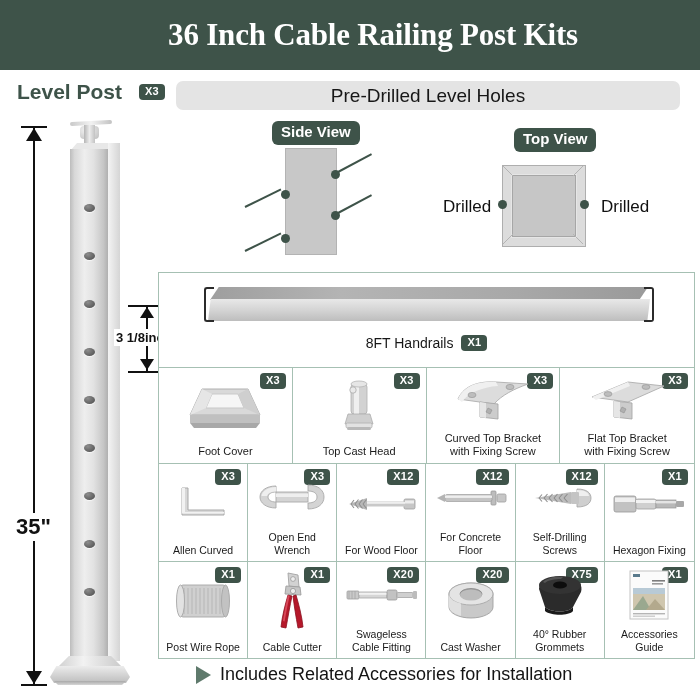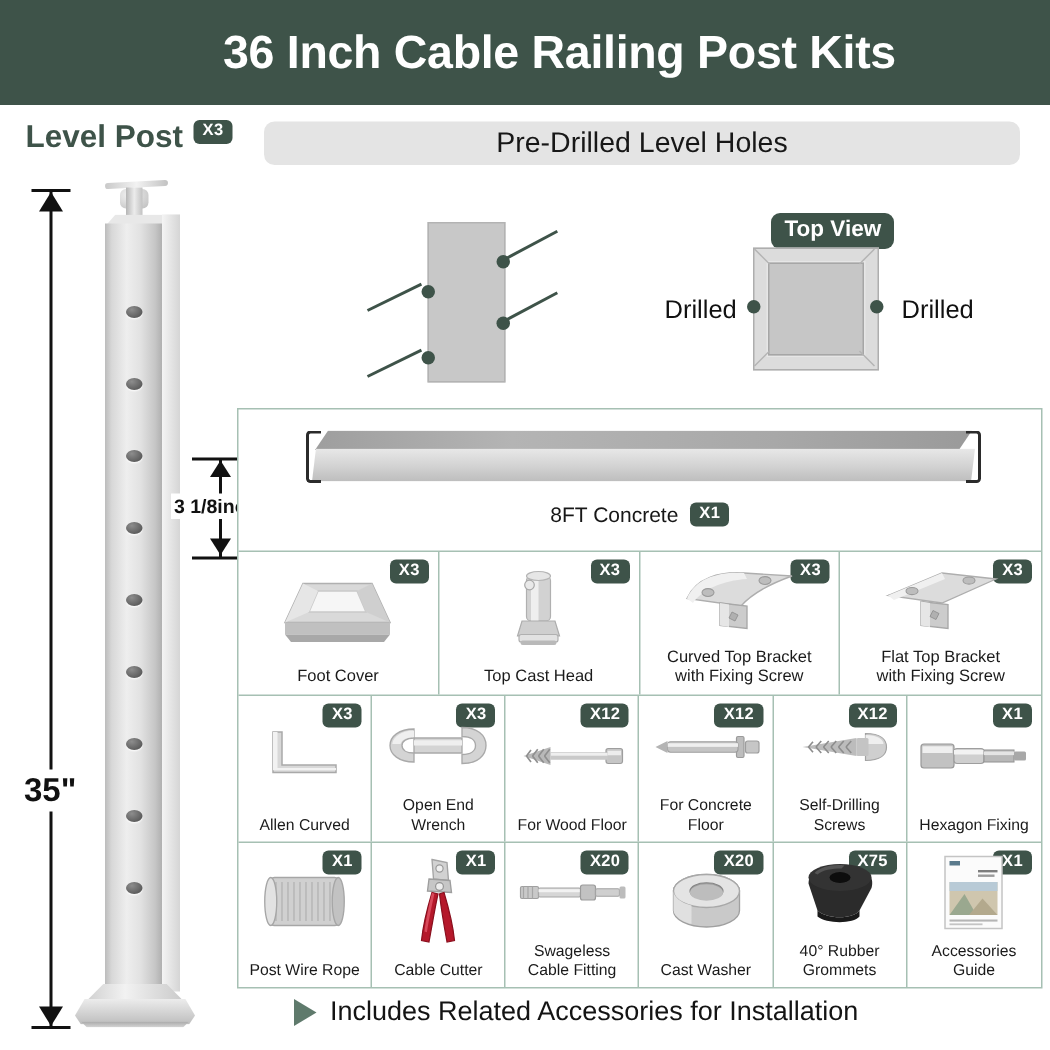--- a/index.html
+++ b/index.html
@@ -11,27 +11,27 @@
   }
   #page{position:relative;width:700px;height:700px;}
 
   
   .header-band{
     position:absolute;left:0;top:0;width:700px;height:70px;
     background:#3e5349;display:flex;align-items:center;justify-content:center;
   }
   .header-title{
     color:#ffffff;font-size:31px;font-weight:bold;letter-spacing:-0.2px;
-    font-family:Liberation Sans, sans-serif;white-space:nowrap;margin-left:46px;
+    font-family:Liberation Serif, serif;white-space:nowrap;margin-left:46px;
   }
 
   
   .level-post-label{
     position:absolute;left:17px;top:80px;
-    display:flex;align-items:flex-start;gap:7px;
+    display:flex;align-items:center;gap:17px;
   }
   .level-post-text{
     color:#3e5349;font-size:21px;font-weight:bold;white-space:nowrap;
   }
   .badge{
     display:inline-block;background:#3e5349;color:#fff;
     font-size:11px;font-weight:bold;border-radius:4px;
     padding:2px 6px 3px 6px;line-height:1;white-space:nowrap;
     letter-spacing:0.2px;
   }
@@ -156,21 +156,21 @@
     background:#c8c8c8;border:1px solid #b3b3b3;
   }
   .dot{
     position:absolute;width:9px;height:9px;border-radius:50%;background:#3e5349;
   }
   .lead{
     position:absolute;height:2px;background:#3e5349;transform-origin:left center;
   }
 
   
-  .tv-tag{left:514px;top:128px;margin-top:14px;}
+  .tv-tag{left:514px;top:128px;}
   .tv-outer{
     position:absolute;left:502px;top:165px;width:82px;height:80px;
     background:#dcdcdc;border:1px solid #aeaeae;
   }
   .tv-bevel{
     position:absolute;left:512px;top:175px;width:62px;height:60px;
     background:#c6c6c6;border:1px solid #a6a6a6;
     box-shadow:0 0 0 1px #e6e6e6;
   }
   .drilled-left{
@@ -311,20 +311,21 @@
     <div class="sub-dim">
       <div class="sd-cap t"></div>
       <div class="sd-cap b"></div>
       <div class="sd-line"></div>
       <div class="sd-up"></div>
       <div class="sd-dn"></div>
       <div class="sd-label">3 1/8inch</div>
     </div>
   </div>
 
+  <div class="view-tag sv-tag">Side View</div>
   <div class="sv-rect"></div>
   <div class="dot" style="left:331px;top:170px;"></div>
   <div class="lead" style="left:338px;top:171px;width:38px;transform:rotate(-28deg);"></div>
   <div class="dot" style="left:281px;top:190px;"></div>
   <div class="lead" style="left:245px;top:206px;width:40px;transform:rotate(-26deg);"></div>
   <div class="dot" style="left:331px;top:211px;"></div>
   <div class="lead" style="left:338px;top:212px;width:38px;transform:rotate(-28deg);"></div>
   <div class="dot" style="left:281px;top:234px;"></div>
   <div class="lead" style="left:245px;top:250px;width:40px;transform:rotate(-26deg);"></div>
 
@@ -345,21 +346,21 @@
   <div class="grid">
 
     <div class="rail-row">
       <div class="rail-shape">
         <div class="rail-top"></div>
         <div class="rail-face"></div>
         <div class="rail-cap-l"></div>
         <div class="rail-cap-r"></div>
       </div>
       <div class="rail-caption">
-        <span class="txt">8FT Concrete</span>
+        <span class="txt">8FT Handrails</span>
         <span class="badge">X1</span>
       </div>
     </div>
 
     <div class="g-row r1">
       <div class="cell">
         <span class="badge qty">X3</span>
         <div class="art">
           <svg class="svgart" width="78" height="52" viewBox="0 0 78 52">
             <polygon points="16,8 62,8 74,34 4,34" fill="#d9d9d9" stroke="#b0b0b0" stroke-width="1"></polygon>

